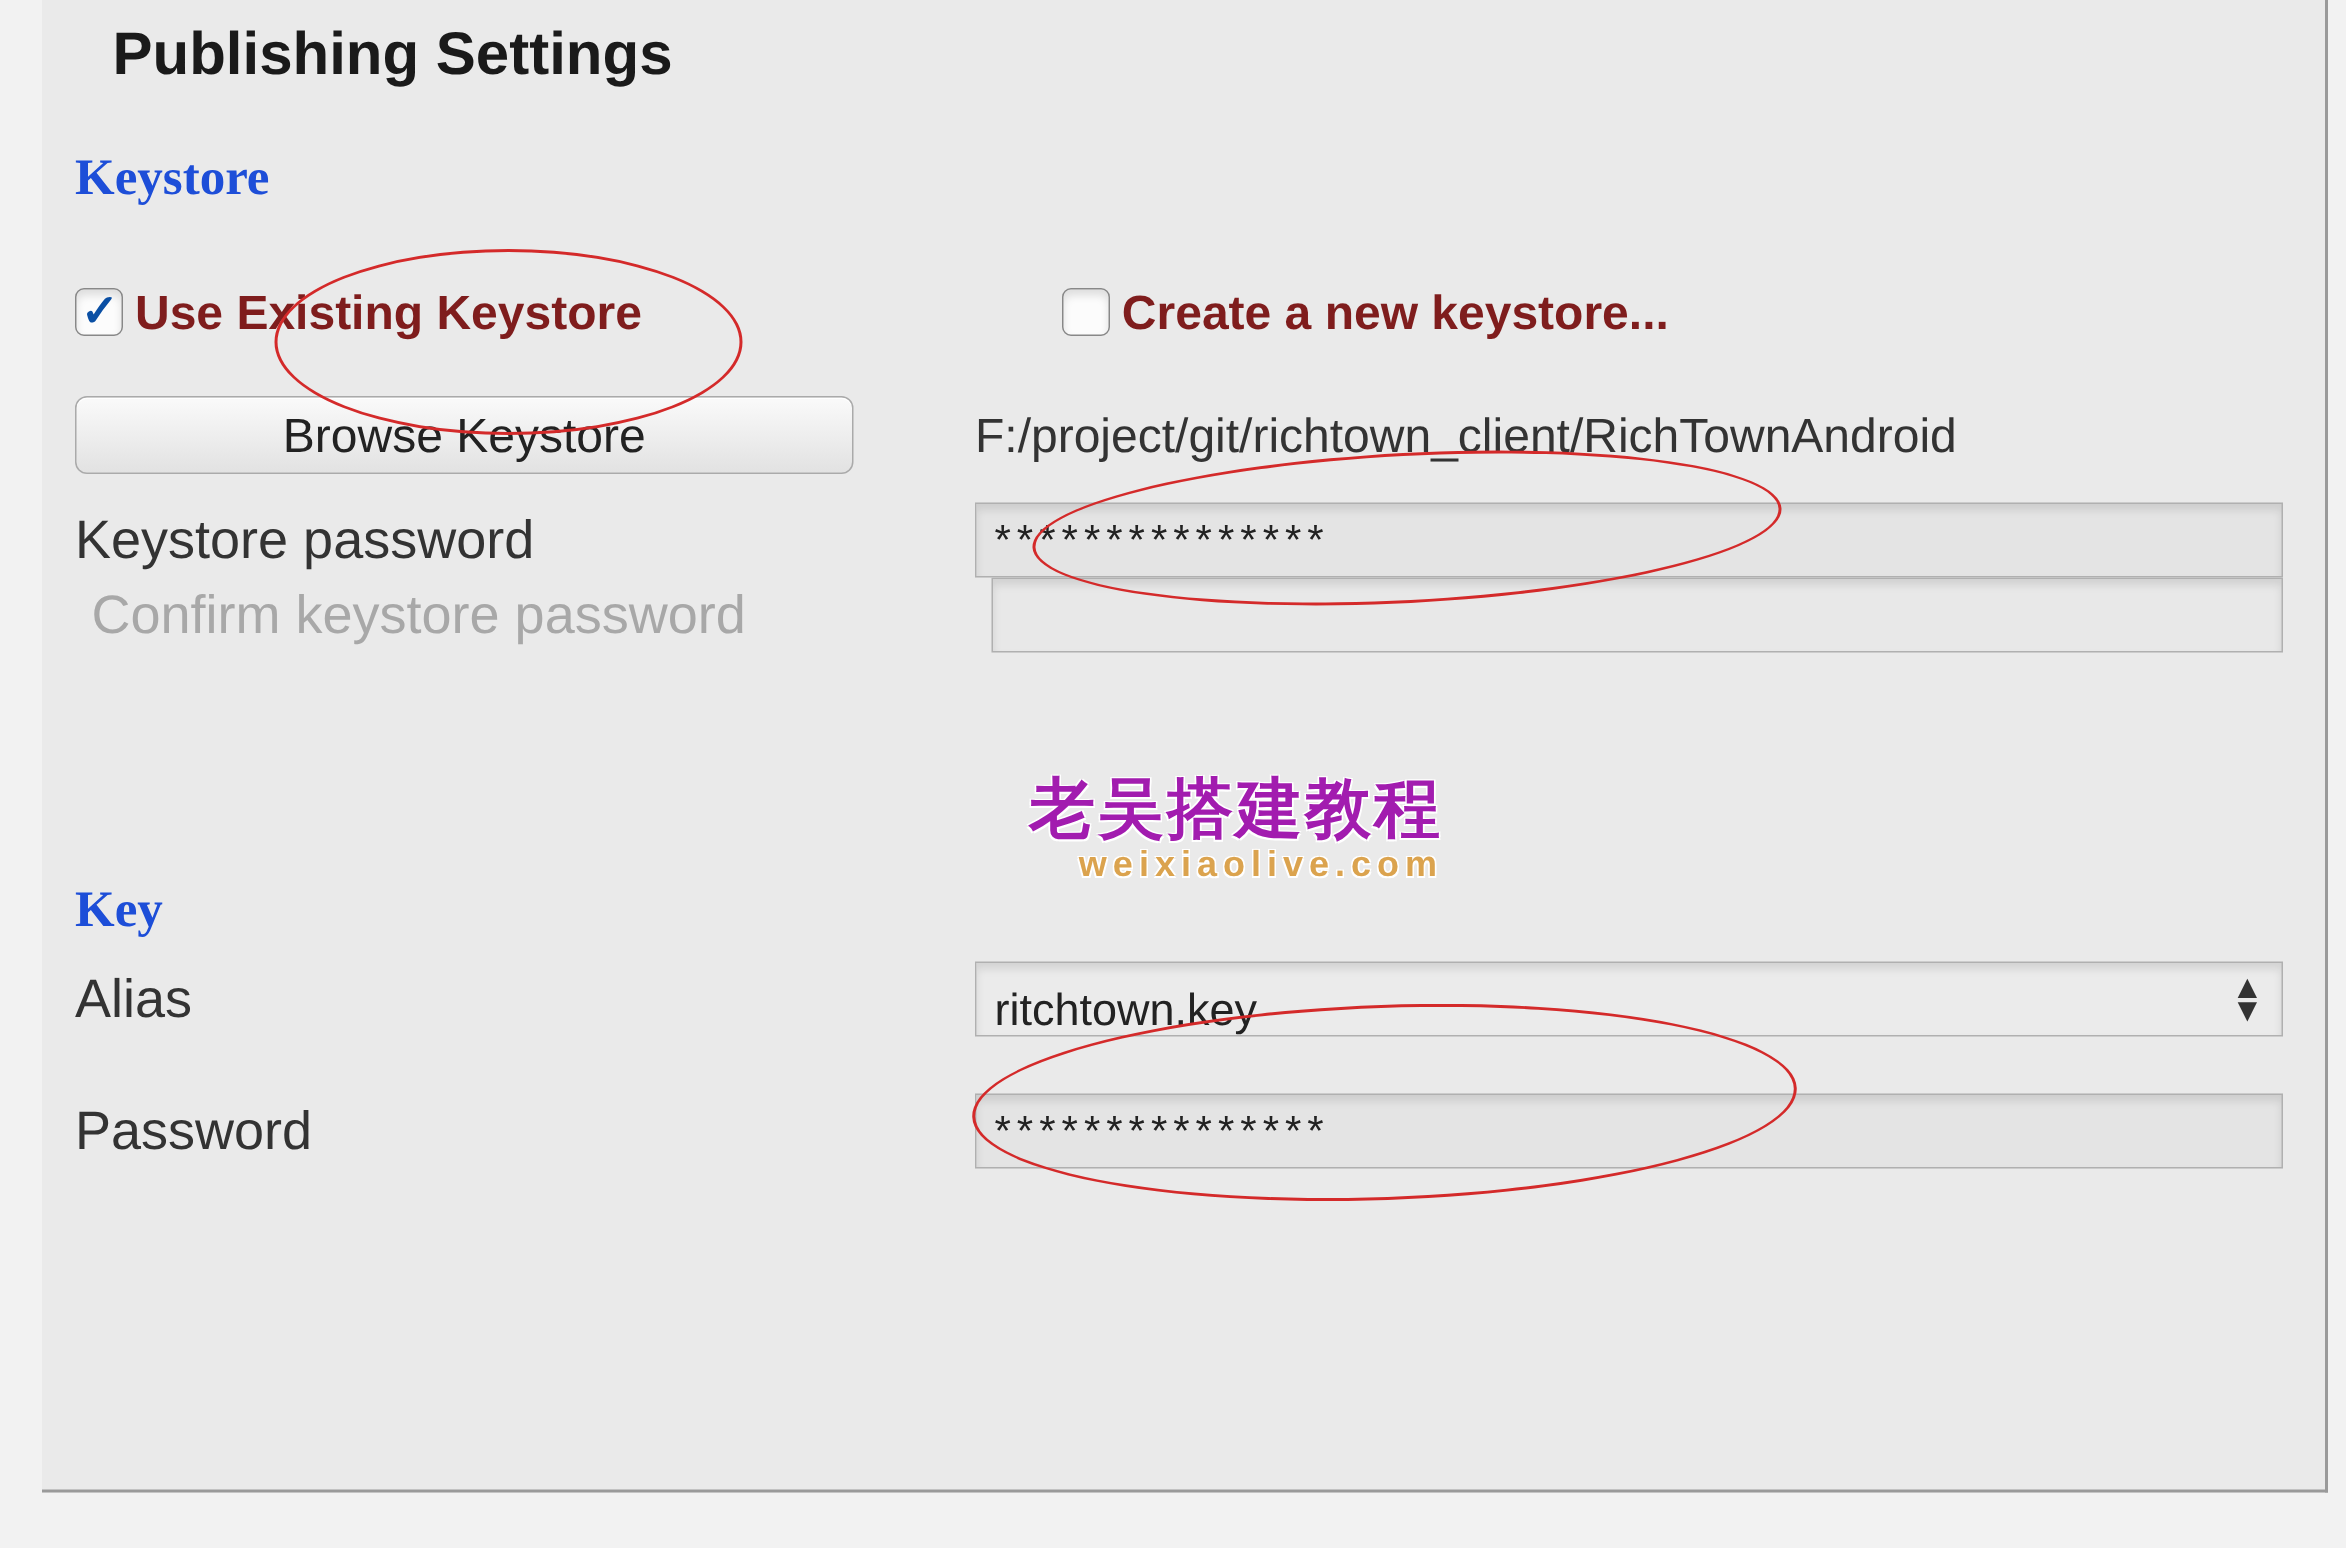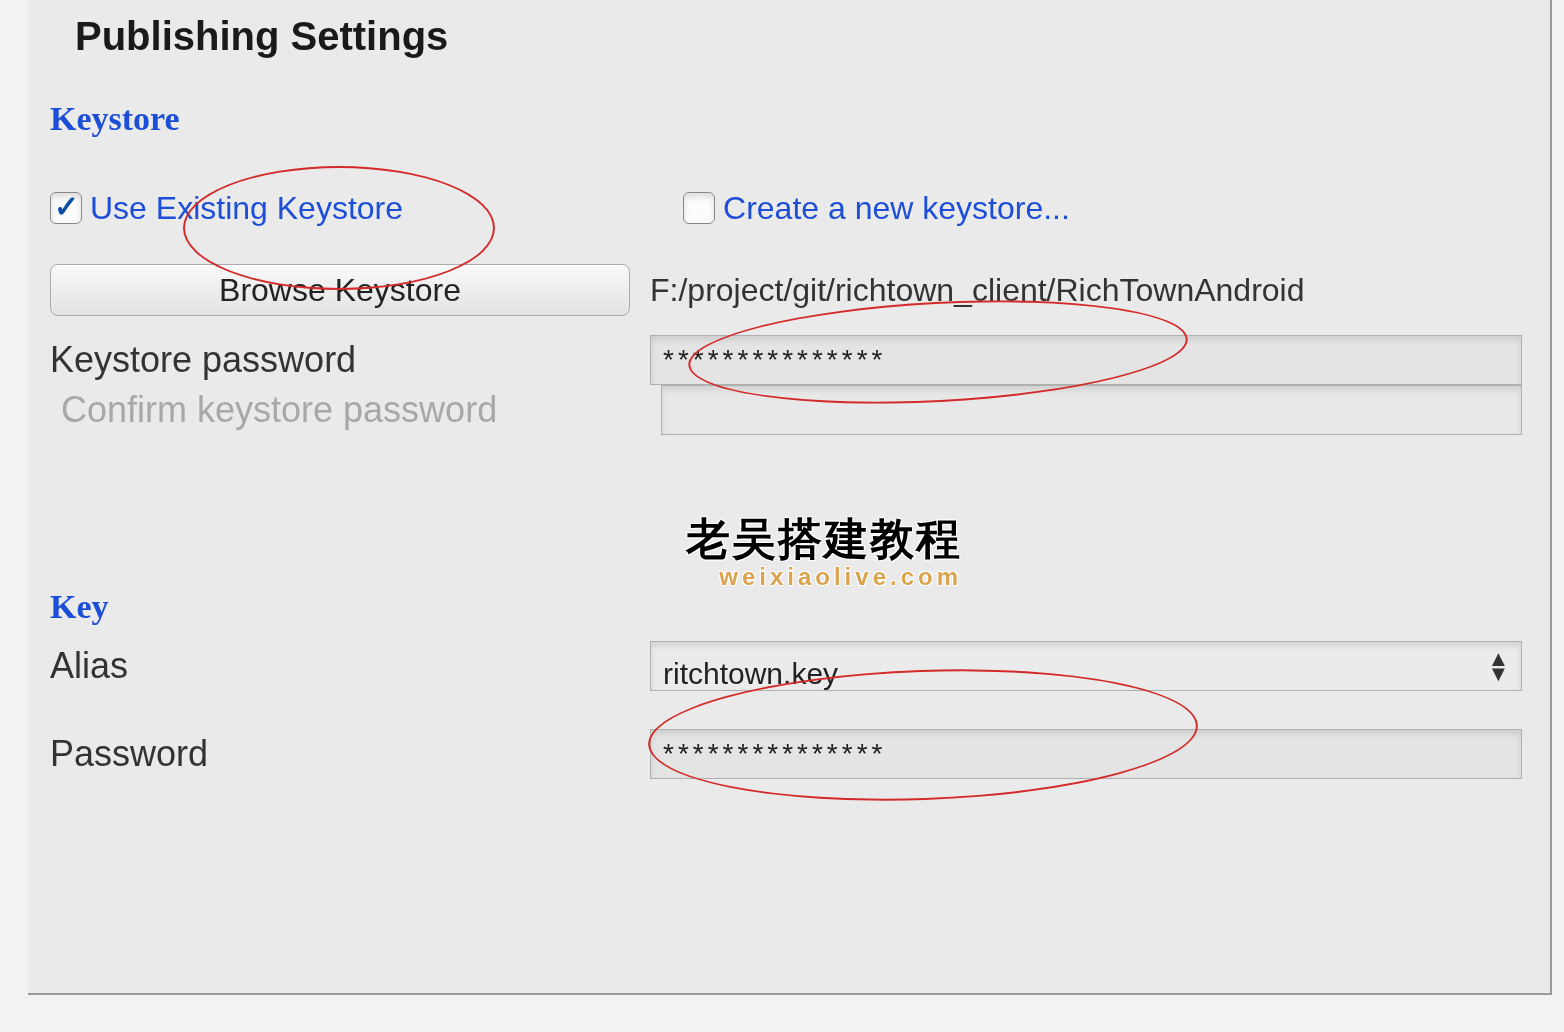--- a/index.html
+++ b/index.html
@@ -73,36 +73,36 @@
     font-size: 30px;
     font-weight: bold;
     color: #0a4fa4;
   }
   .checkbox.small {
     width: 30px;
     height: 30px;
   }
   .cb-label {
     font-size: 32px;
-    color: #1d4ed8;
-    font-weight: 400;
+    color: #7f1d1d;
+    font-weight: 700;
   }
 
   .left-col {
     width: 600px;
     flex: 0 0 auto;
   }
   .right-col {
     flex: 1 1 auto;
     padding-right: 10px;
   }
 
   .browse-btn {
     display: inline-block;
-    width: 580px;
+    width: 519px;
     height: 52px;
     line-height: 50px;
     text-align: center;
     border: 1px solid #aaa;
     border-radius: 8px;
     font-size: 32px;
     color: #222;
     background: linear-gradient(#fafafa, #e2e2e2);
     box-shadow: inset 0 1px 0 #fff;
   }
@@ -164,21 +164,21 @@
     position: absolute;
     left: 658px;
     top: 510px;
     text-align: center;
     user-select: none;
     pointer-events: none;
   }
   .wm .wm1 {
     font-size: 44px;
     font-weight: bold;
-    color: #000000;
+    color: #a21caf;
     text-shadow: -1px -1px 0 #fff, 1px -1px 0 #fff, -1px 1px 0 #fff, 1px 1px 0 #fff;
     letter-spacing: 2px;
   }
   .wm .wm2 {
     font-size: 24px;
     font-weight: bold;
     color: #dba34e;
     text-shadow: -1px -1px 0 #fff, 1px -1px 0 #fff, -1px 1px 0 #fff, 1px 1px 0 #fff;
     letter-spacing: 4px;
     margin-top: -6px;

